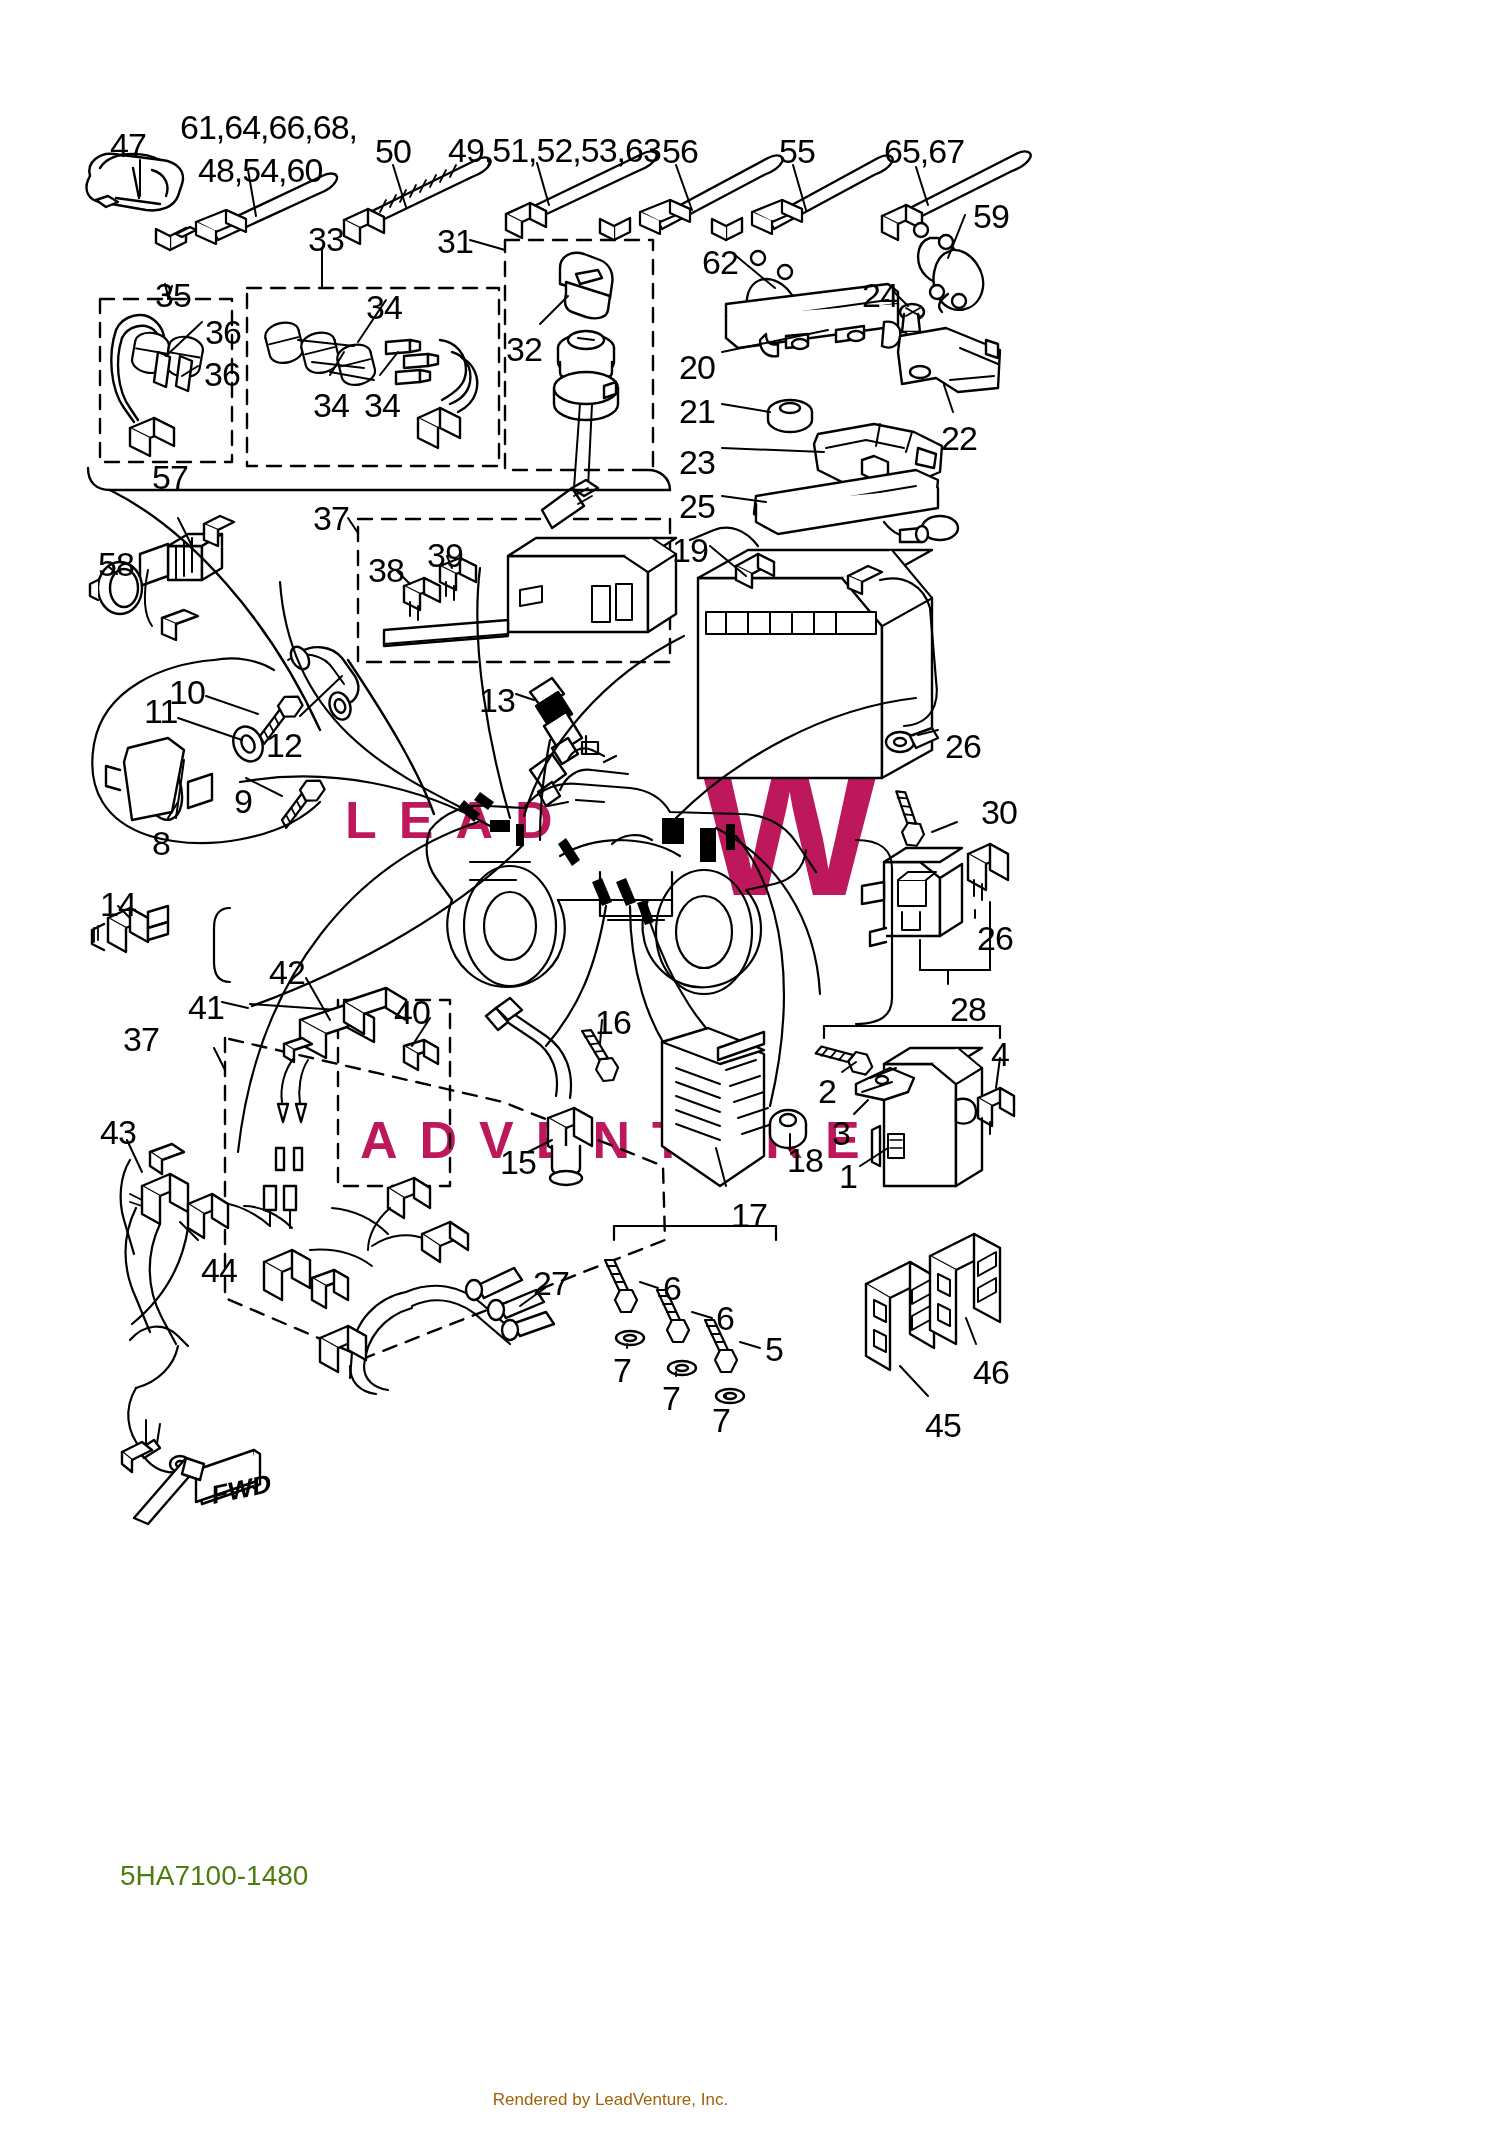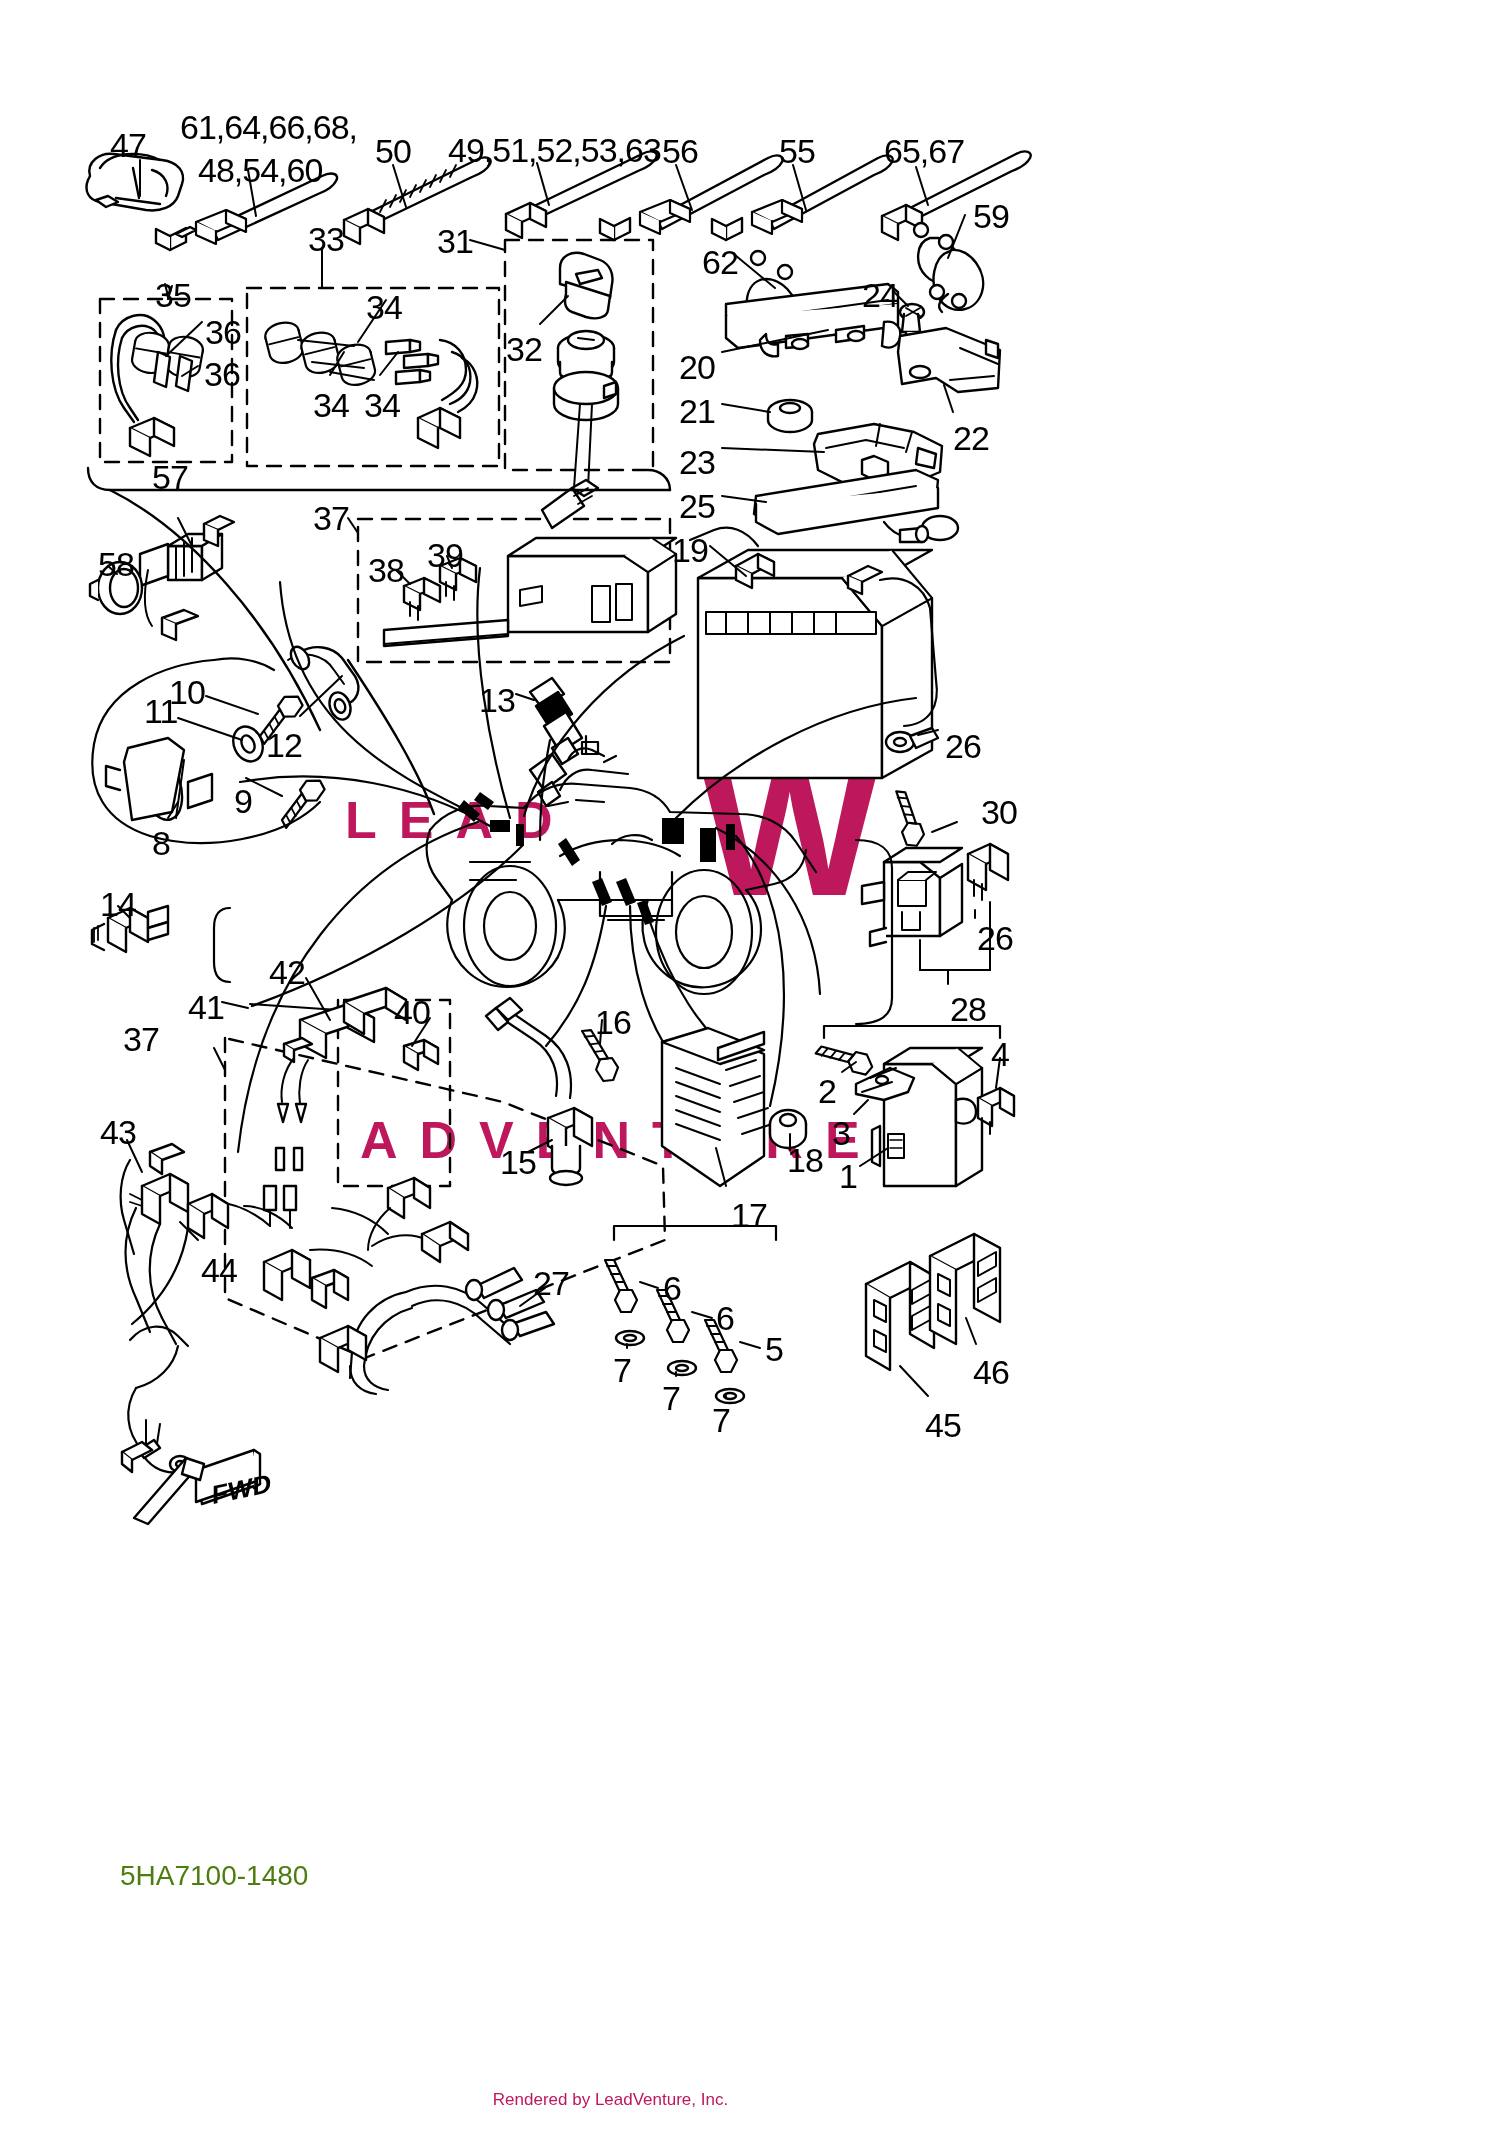--- a/index.html
+++ b/index.html
@@ -2,21 +2,21 @@
 <html><head>
 <meta charset="utf-8">
 <style>
   html,body{margin:0;padding:0;background:#ffffff;}
   body{width:1500px;height:2135px;font-family:"Liberation Sans",sans-serif;position:relative;overflow:hidden;}
   #sheet{position:absolute;left:0;top:0;width:1500px;height:2135px;}
   svg.layer{position:absolute;left:0;top:0;width:1500px;height:2135px;}
   .lbl{position:absolute;font-family:"Liberation Sans",sans-serif;font-size:34px;color:#000;white-space:nowrap;letter-spacing:-1px;}
   .partno{position:absolute;font-size:28px;letter-spacing:0px;color:#4d7c0f;font-family:"Liberation Sans",sans-serif;}
   .copyright{position:absolute;left:0;top:2022px;width:1500px;text-align:center;font-size:45px;font-family:"Liberation Sans",sans-serif;color:#000;white-space:nowrap;}
-  .rendered{position:absolute;left:0;top:2090px;width:1221px;text-align:center;font-size:17px;color:#be185d;font-family:"Liberation Sans",sans-serif;}
+  .rendered{position:absolute;left:0;top:2090px;width:1221px;text-align:center;font-size:17px;color:#a16207;font-family:"Liberation Sans",sans-serif;}
   .wm{position:absolute;color:#be185d;font-size:150px;font-weight:bold;font-family:"Liberation Sans",sans-serif;letter-spacing:14px;user-select:none;}
   .fwdtxt{position:absolute;font-size:26px;font-weight:bold;font-family:"Liberation Sans",sans-serif;color:#000;transform:skewY(-12deg);}
 </style>
 </head>
 <body>
 
 <div id="sheet">
 
   <div class="wm" style="left:345px;top:790px;font-size:52px;letter-spacing:22px;">LEAD</div>
   <div class="wm" style="left:360px;top:1110px;font-size:52px;letter-spacing:22px;">ADVENTURE</div>
@@ -740,21 +740,21 @@
       <div class="lbl" style="left: 702px; top: 243px;">62</div>
       <div class="lbl" style="left: 155px; top: 276px;">35</div>
       <div class="lbl" style="left: 366px; top: 288px;">34</div>
       <div class="lbl" style="left: 205px; top: 313px;">36</div>
       <div class="lbl" style="left: 506px; top: 330px;">32</div>
       <div class="lbl" style="left: 204px; top: 355px;">36</div>
       <div class="lbl" style="left: 679px; top: 348px;">20</div>
       <div class="lbl" style="left: 313px; top: 386px;">34</div>
       <div class="lbl" style="left: 364px; top: 386px;">34</div>
       <div class="lbl" style="left: 679px; top: 392px;">21</div>
-      <div class="lbl" style="left: 941px; top: 419px; margin-left: 12px;">22</div>
+      <div class="lbl" style="left: 941px; top: 419px;">22</div>
       <div class="lbl" style="left: 679px; top: 443px;">23</div>
       <div class="lbl" style="left: 679px; top: 487px;">25</div>
       <div class="lbl" style="left: 313px; top: 499px;">37</div>
       <div class="lbl" style="left: 672px; top: 531px;">19</div>
       <div class="lbl" style="left: 152px; top: 458px; text-align: right;">57</div>
       <div class="lbl" style="left: 98px; top: 545px;">58</div>
       <div class="lbl" style="left: 368px; top: 551px; text-align: center;">38</div>
       <div class="lbl" style="left: 427px; top: 536px;">39</div>
       <div class="lbl" style="left: 169px; top: 673px;">10</div>
       <div class="lbl" style="left: 144px; top: 692px;">11</div>

